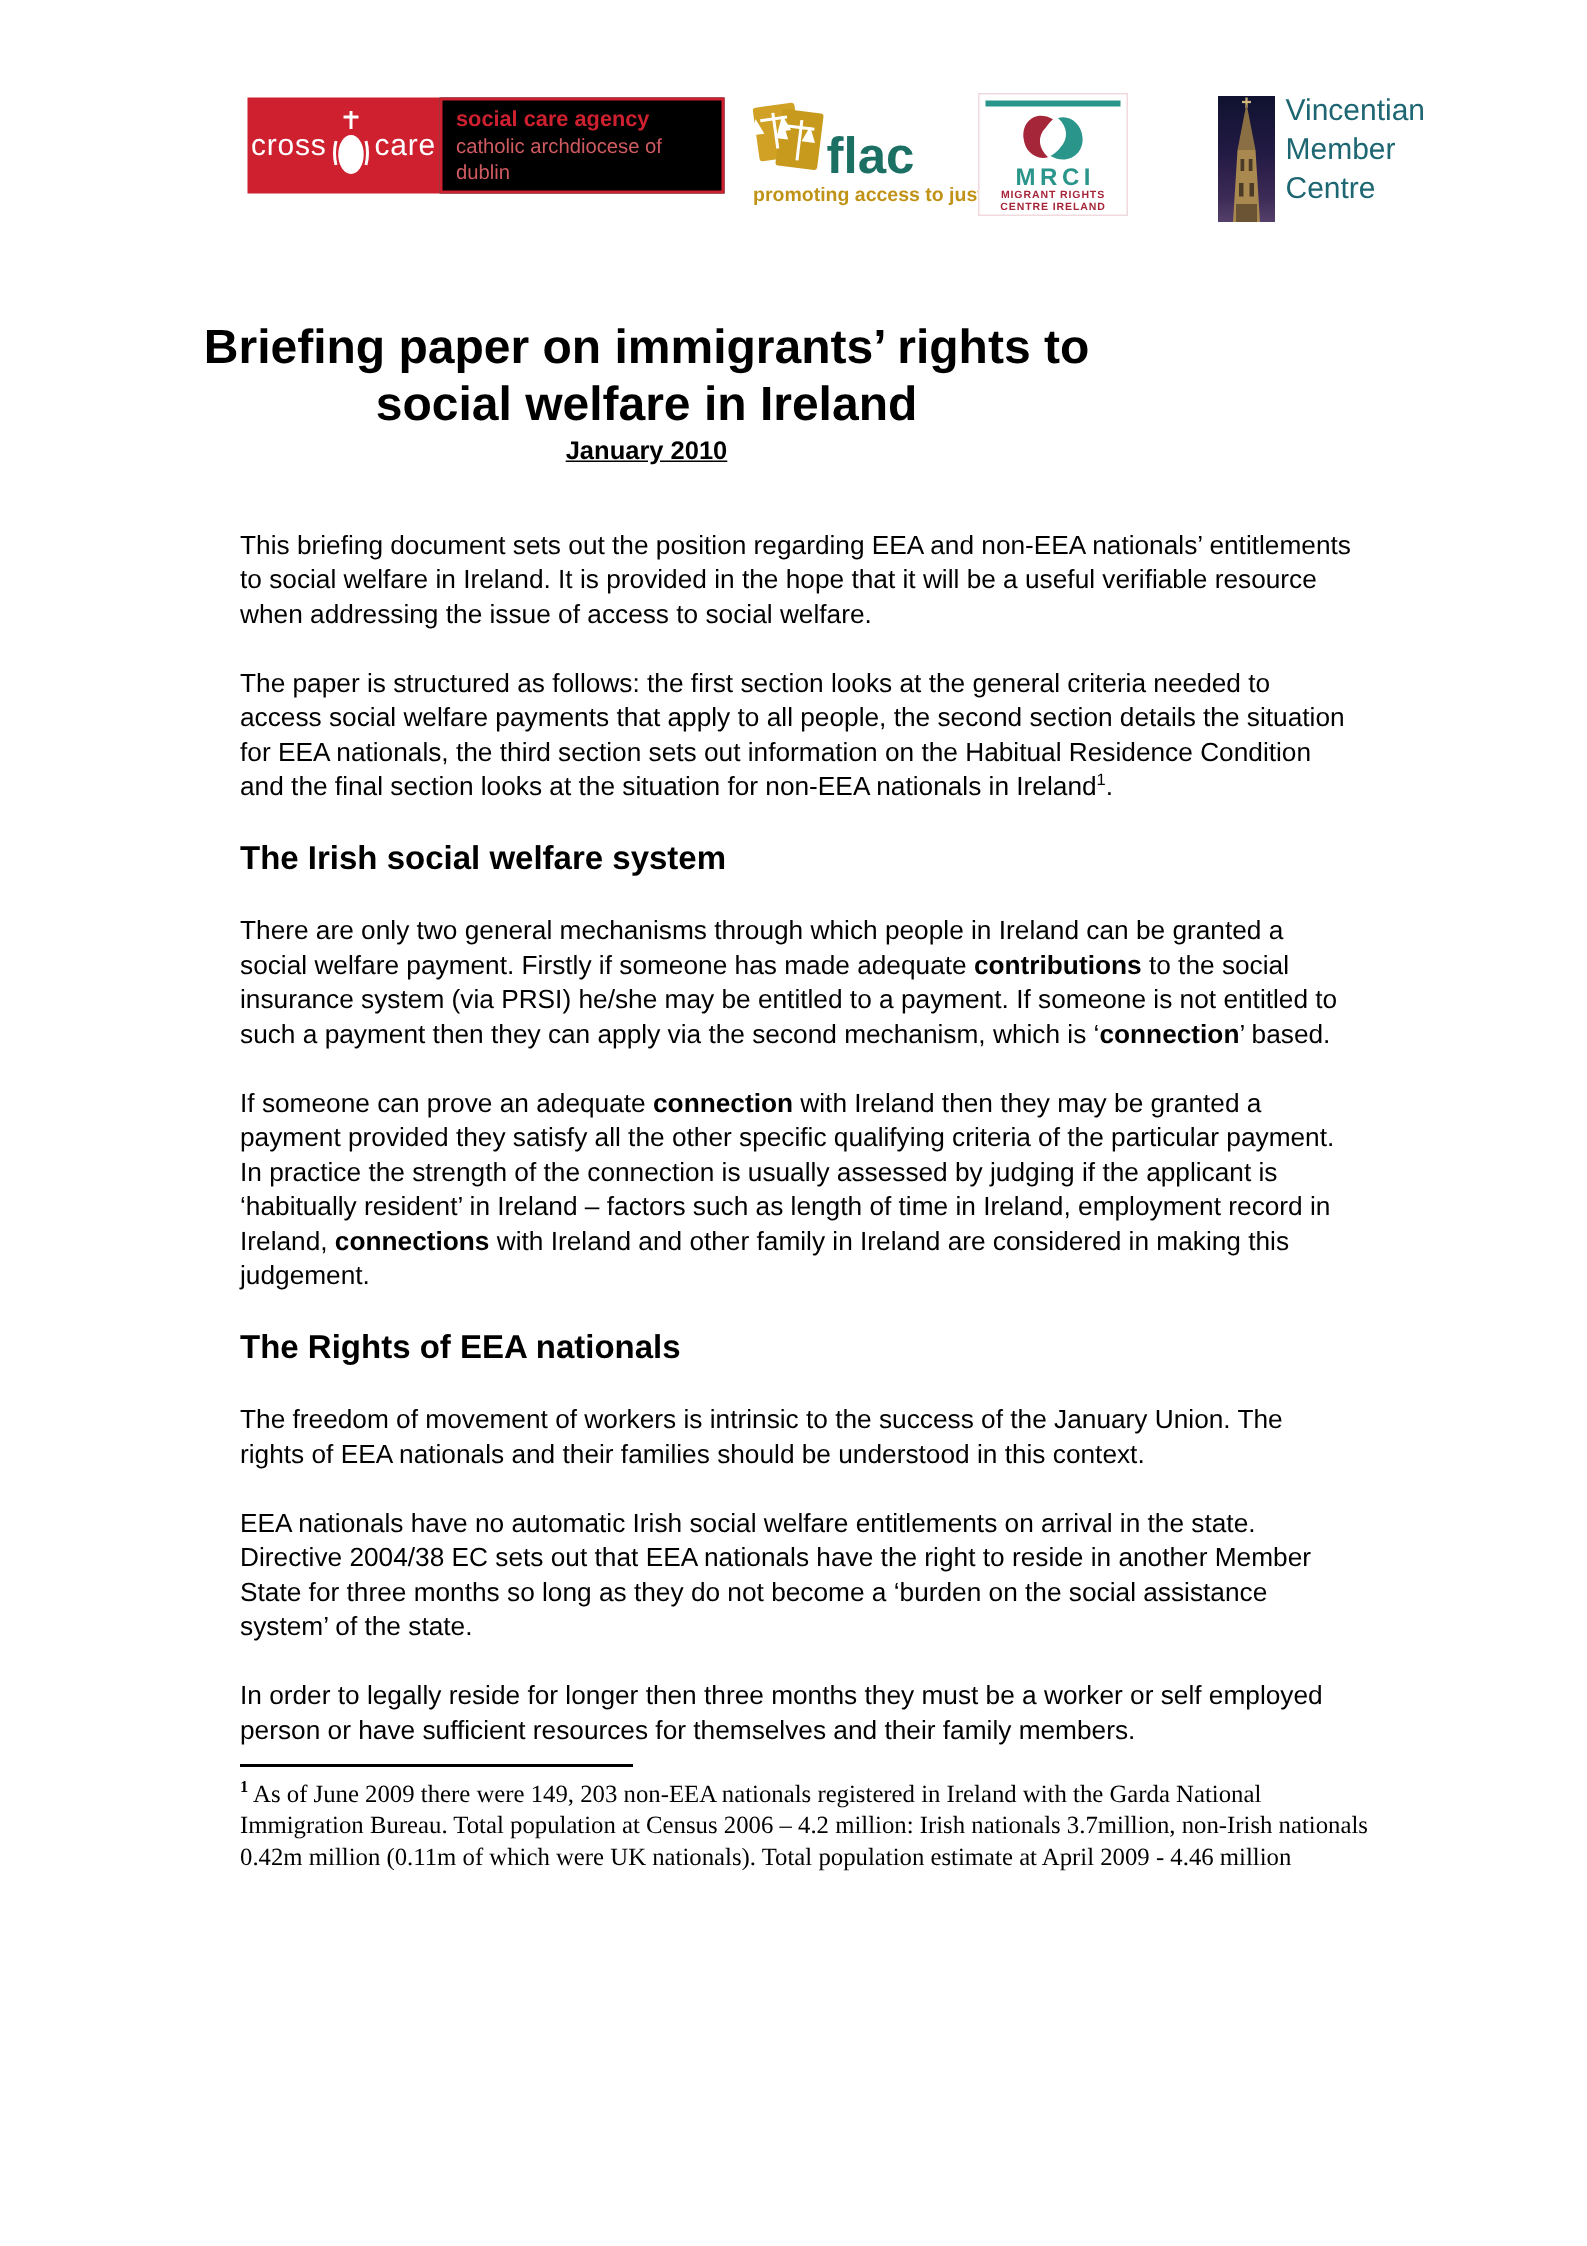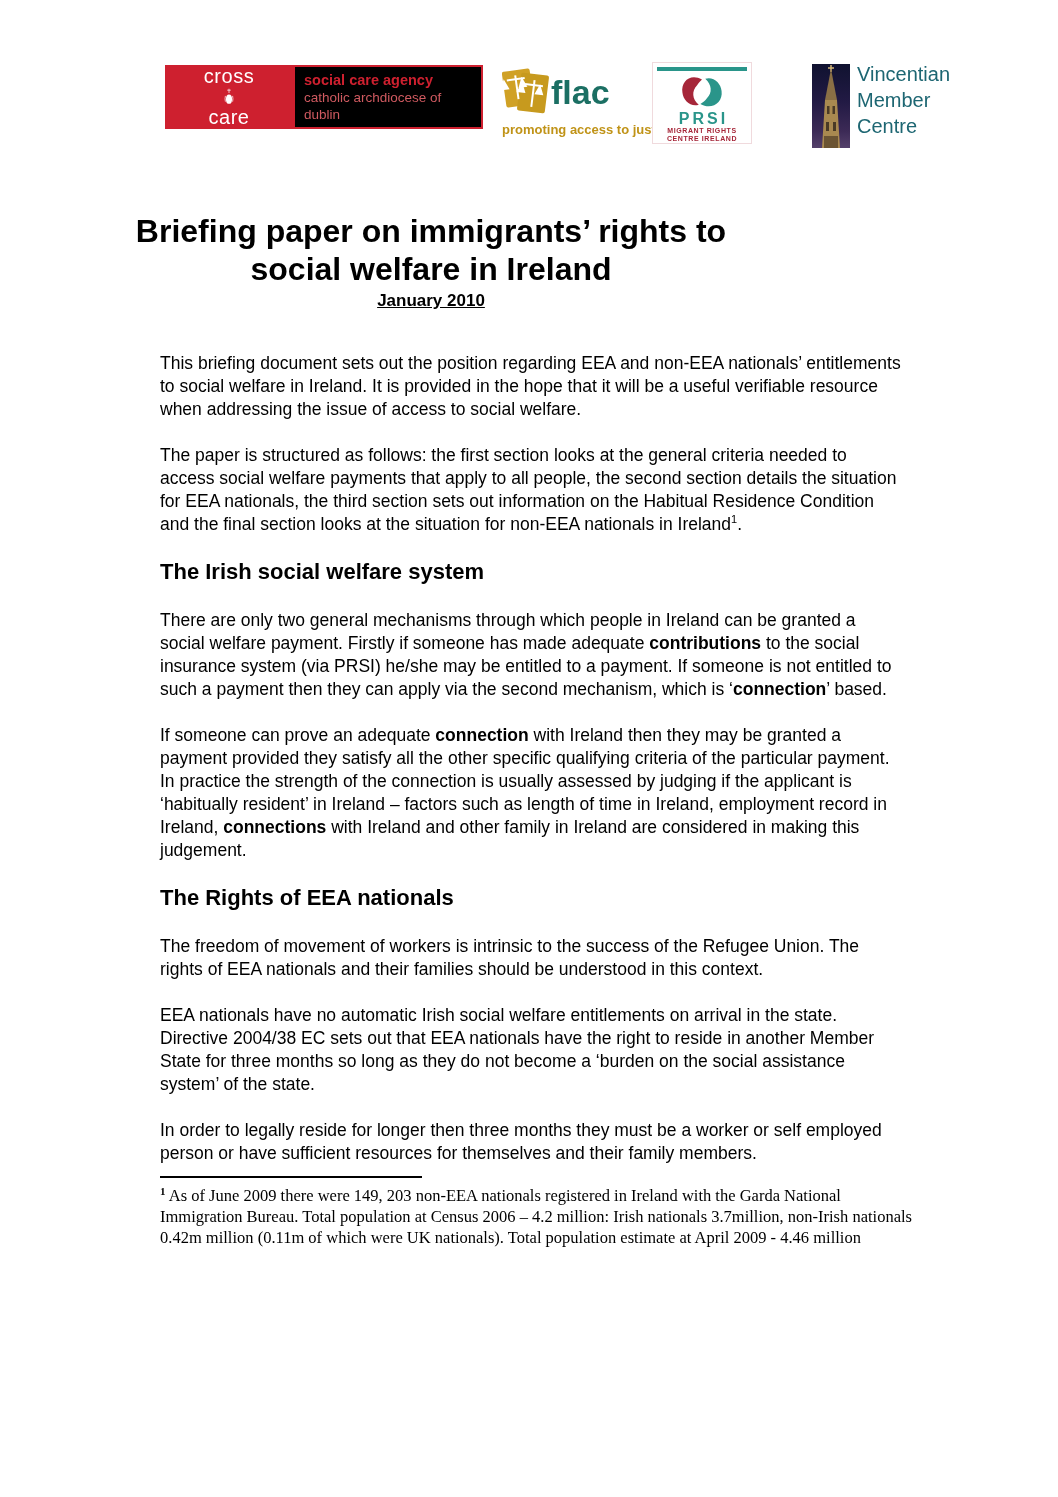--- a/index.html
+++ b/index.html
@@ -21,34 +21,34 @@
     left: 165px;
     display: flex;
     align-items: flex-start;
   }
 
   
   .cc-logo { display: flex; height: 64px; margin-top: 3px; }
   .cc-left {
     width: 128px; background: #ce202f; color: #fff;
     display: flex; align-items: center; justify-content: center;
-    font-size: 20px; letter-spacing: 0.5px; flex-direction: column;
+    font-size: 20px; letter-spacing: 0.5px;
   }
   .cc-icon { margin: 0 2px; display: block; }
   .cc-right {
     width: 190px; border: 2px solid #ce202f; background: #000000;
     display: flex; flex-direction: column; justify-content: center;
     padding-left: 9px;
   }
   .cc-line1 { color: #ce202f; font-weight: bold; font-size: 14.5px; line-height: 18px; }
   .cc-line2 { color: #cf5a60; font-size: 13.5px; line-height: 17px; }
 
   
   .flac-logo { margin-left: 19px; margin-top: 3px; width: 112px; }
-  .flac-top { display: flex; align-items: center; }
+  .flac-top { display: flex; align-items: flex-end; }
   .flac-name { font-size: 34px; font-weight: bold; color: #1b6f63; line-height: 30px; margin-left: 1px; }
   .flac-tagline { font-size: 13px; font-weight: bold; color: #c09317; margin-top: 3px; white-space: nowrap; }
 
   
   .mrci-logo {
     margin-left: 38px; width: 100px; height: 82px;
     border: 1px solid #f0dadd; background: #fff;
     display: flex; flex-direction: column; align-items: center;
   }
   .mrci-bar { width: 90px; height: 5px; background: #2a958a; margin-top: 4px; }
@@ -135,21 +135,21 @@
       </div>
       <div class="flac-tagline">promoting access to justice</div>
     </div>
 
     <div class="mrci-logo">
       <div class="mrci-bar"></div>
       <svg class="mrci-emblem" width="56" height="42" viewBox="0 0 60 46">
         <path d="M30 8 C 16 0 4 10 6 24 C 7 34 16 42 26 39 C 18 32 17 22 24 15 C 26 12 28 10 30 8 Z" fill="#a62639"></path>
         <path d="M28 38 C 42 46 56 36 54 22 C 53 12 44 4 34 7 C 42 14 43 24 36 31 C 34 34 31 36 28 38 Z" fill="#2a958a"></path>
       </svg>
-      <div class="mrci-name">PRSI</div>
+      <div class="mrci-name">MRCI</div>
       <div class="mrci-tagline">MIGRANT RIGHTS</div>
       <div class="mrci-tagline">CENTRE IRELAND</div>
     </div>
 
     <div class="vrc-logo">
       <div class="vrc-photo">
         <svg width="38" height="84" viewBox="0 0 38 84">
           <line x1="19" y1="1" x2="19" y2="8" stroke="#d4b87a" stroke-width="1.5"></line>
           <line x1="16" y1="4" x2="22" y2="4" stroke="#d4b87a" stroke-width="1.5"></line>
           <polygon points="19,5 25,36 13,36" fill="#8a6f45"></polygon>
@@ -179,21 +179,21 @@
 
   <div class="doc-body">
     <p><span>This briefing document sets out the position regarding EEA and non-EEA nationals’ entitlements to social welfare in Ireland. It is provided in the hope that it will be a useful verifiable resource when addressing the issue of access to social welfare.</span></p>
     <p><span>The paper is structured as follows: the first section looks at the general criteria needed to access social welfare payments that apply to all people, the second section details the situation for EEA nationals, the third section sets out information on the Habitual Residence Condition and the final section looks at the situation for non-EEA nationals in Ireland</span><sup>1</sup><span>.</span></p>
 
     <h2>The Irish social welfare system</h2>
     <p><span>There are only two general mechanisms through which people in Ireland can be granted a social welfare payment. Firstly if someone has made adequate </span><b>contributions</b><span> to the social insurance system (via PRSI) he/she may be entitled to a payment. If someone is not entitled to such a payment then they can apply via the second mechanism, which is ‘</span><b>connection</b><span>’ based.</span></p>
     <p><span>If someone can prove an adequate </span><b>connection</b><span> with Ireland then they may be granted a payment provided they satisfy all the other specific qualifying criteria of the particular payment. In practice the strength of the connection is usually assessed by judging if the applicant is ‘habitually resident’ in Ireland – factors such as length of time in Ireland, employment record in Ireland, </span><b>connections</b><span> with Ireland and other family in Ireland are considered in making this judgement.</span></p>
 
     <h2>The Rights of EEA nationals</h2>
-    <p><span>The freedom of movement of workers is intrinsic to the success of the Refugee Union. The rights of EEA nationals and their families should be understood in this context.</span></p>
+    <p><span>The freedom of movement of workers is intrinsic to the success of the January Union. The rights of EEA nationals and their families should be understood in this context.</span></p>
     <p><span>EEA nationals have no automatic Irish social welfare entitlements on arrival in the state. Directive 2004/38 EC sets out that EEA nationals have the right to reside in another Member State for three months so long as they do not become a ‘burden on the social assistance system’ of the state.</span></p>
     <p><span>In order to legally reside for longer then three months they must be a worker or self employed person or have sufficient resources for themselves and their family members.</span></p>
 
     <div class="footnote-block">
       <div class="fn-rule"></div>
       <p class="footnote"><sup>1</sup><span> As of June 2009 there were 149, 203 non-EEA nationals registered in Ireland with the Garda National Immigration Bureau. Total population at Census 2006 – 4.2 million: Irish nationals 3.7million, non-Irish nationals 0.42m million (0.11m of which were UK nationals). Total population estimate at April 2009 -  4.46 million</span></p>
     </div>
   </div>
 
 </div>

